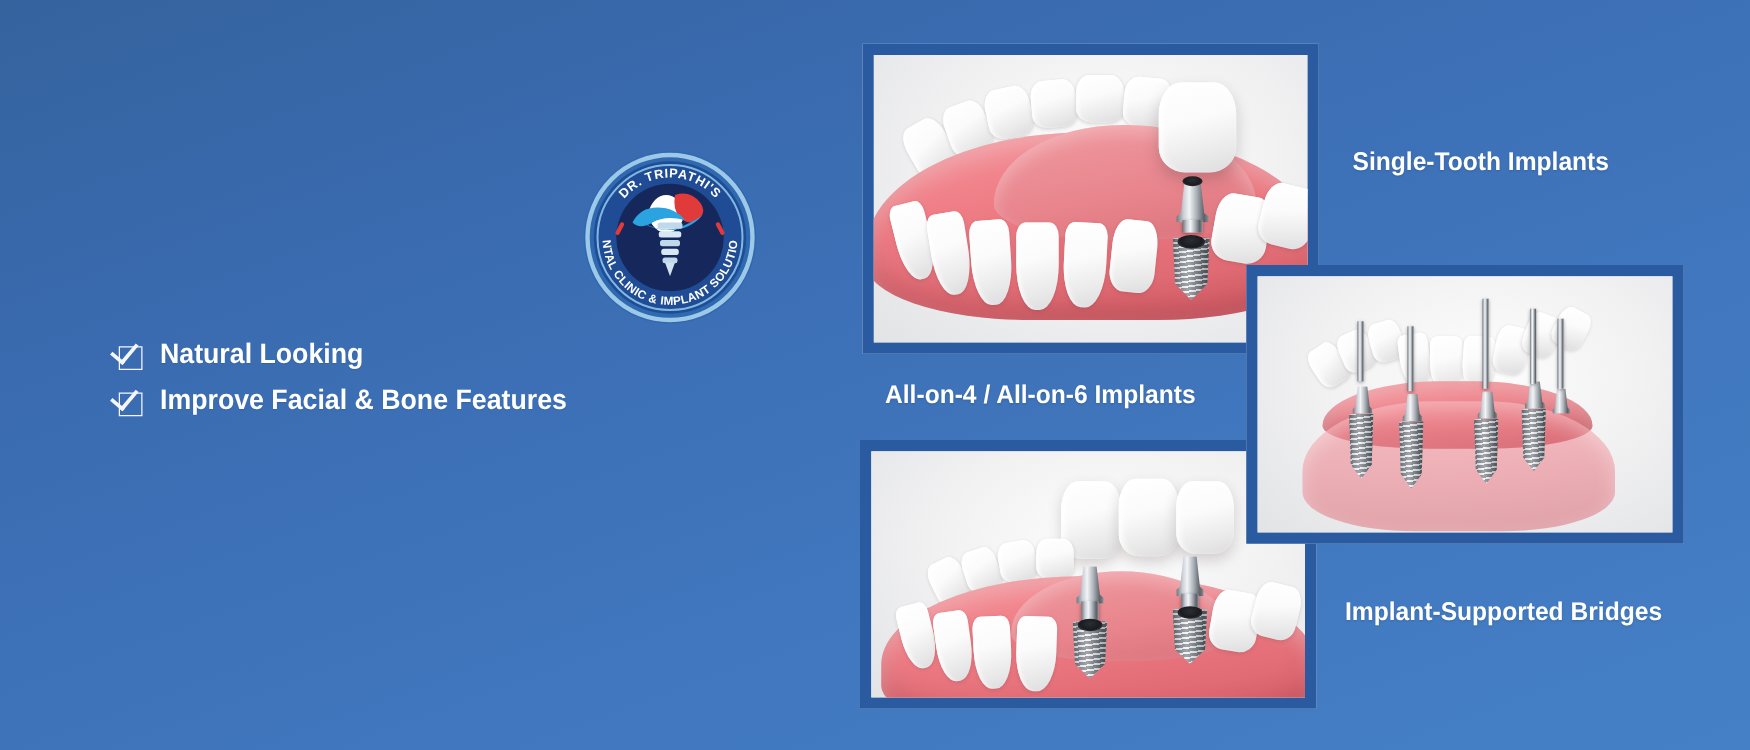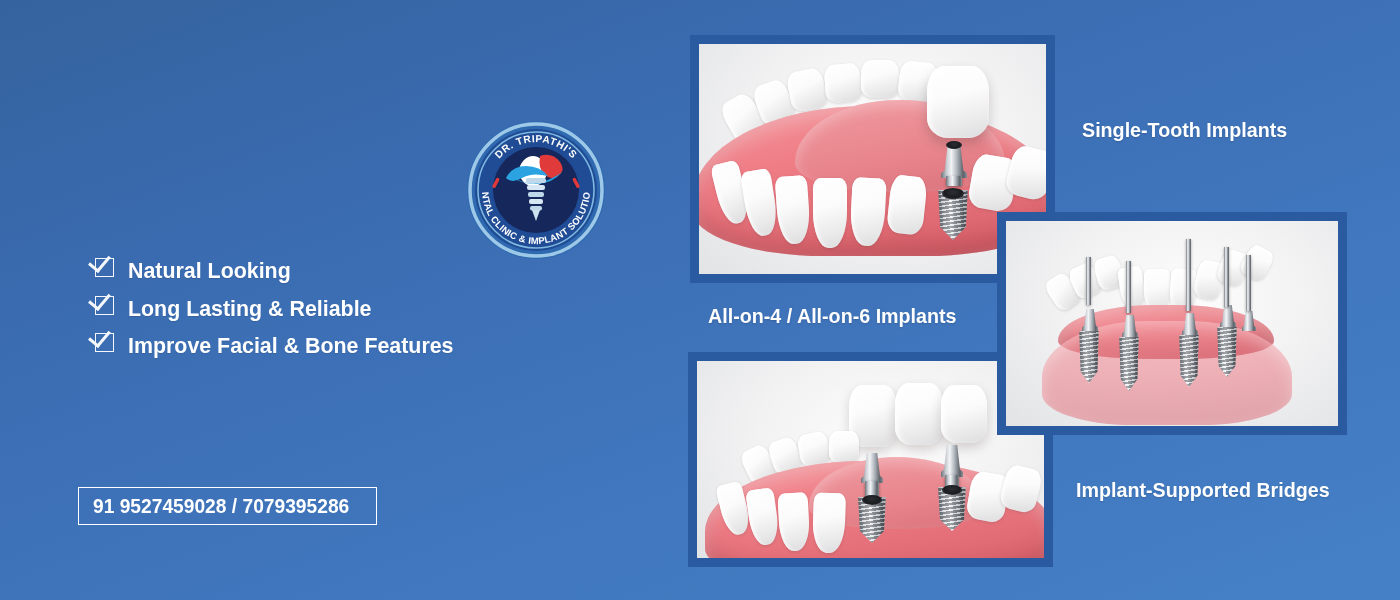--- a/index.html
+++ b/index.html
@@ -15,21 +15,21 @@
   .left-col { position:absolute; left:82px; top:112px; width:560px; }
 
   .headline {
     color:#ffffff; font-size:54px; line-height:1.04; font-weight:bold;
     letter-spacing:-0.5px; text-shadow:0 1px 2px rgba(0,0,0,.12);
     transform:scaleX(.93); transform-origin:left center;
   }
   .headline .ln { display:block; white-space:nowrap; }
 
   .benefits { position:absolute; left:95px; top:258px; width:560px; }
-  .benefit-row { display:flex; align-items:flex-start; height:37.5px; }
+  .benefit-row { display:flex; align-items:flex-end; height:37.5px; }
   .chk {
     width:19px; height:19px; flex:0 0 19px; position:relative;
     border:1.6px solid #ffffff; margin-right:14px; opacity:.95;
   }
   .chk:after {
     content:""; position:absolute; left:2px; top:1px;
     width:17px; height:10px; border-left:3.2px solid #fff; border-bottom:3.2px solid #fff;
     transform:rotate(-50deg); transform-origin:left bottom;
   }
   .benefit-label {
@@ -150,31 +150,24 @@
     </svg>
   </div>
 
   <div class="benefits">
     <div class="benefit-row">
       <span class="chk"></span>
       <span class="benefit-label">Natural Looking</span>
     </div>
     <div class="benefit-row">
       <span class="chk"></span>
-      <span class="benefit-label">Long Lasting &amp; Reliable</span>
-    </div>
-    <div class="benefit-row">
-      <span class="chk"></span>
       <span class="benefit-label">Improve Facial &amp; Bone Features</span>
     </div>
   </div>
 
-  <div class="phone-box">
-    <span class="phone-text">91 9527459028 / 7079395286</span>
-  </div>
 
   <div class="panel panel-single">
     <div class="ph">
       <div class="bg-soft"></div>
 
       <div class="tooth molar" style="left:28px;  top:52px;  width:34px; height:46px; transform:rotate(-30deg);"></div>
       <div class="tooth molar" style="left:58px;  top:38px;  width:34px; height:42px; transform:rotate(-20deg);"></div>
       <div class="tooth molar" style="left:90px;  top:26px;  width:36px; height:40px; transform:rotate(-12deg);"></div>
       <div class="tooth molar" style="left:126px; top:20px;  width:36px; height:38px; transform:rotate(-5deg);"></div>
       <div class="tooth molar" style="left:162px; top:16px;  width:38px; height:38px;"></div>

